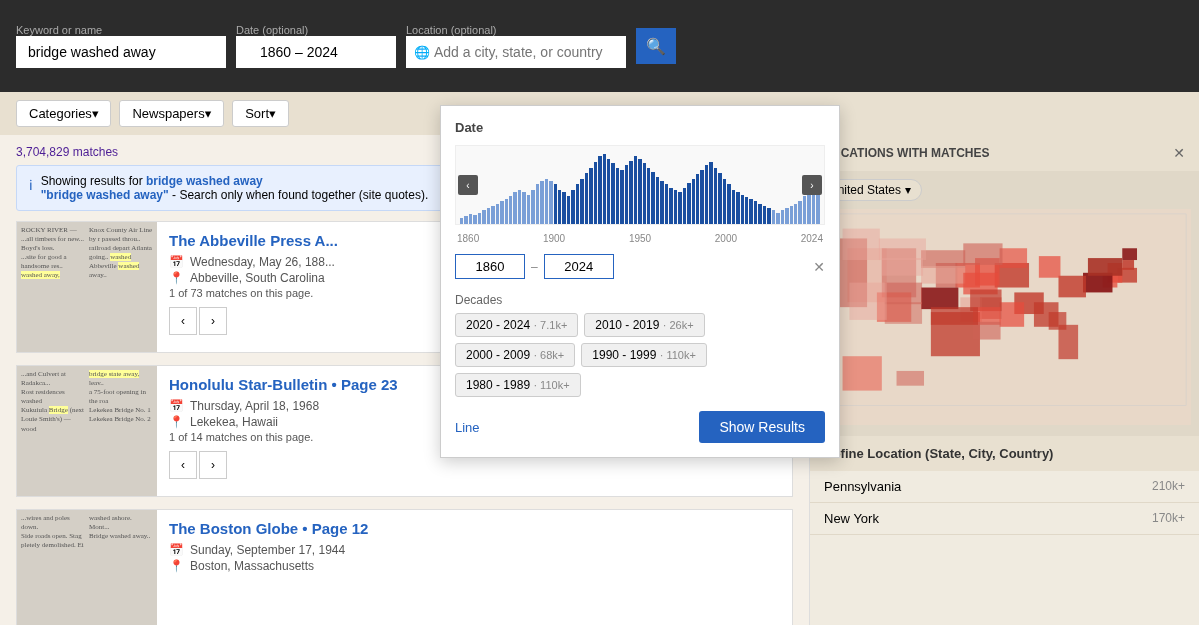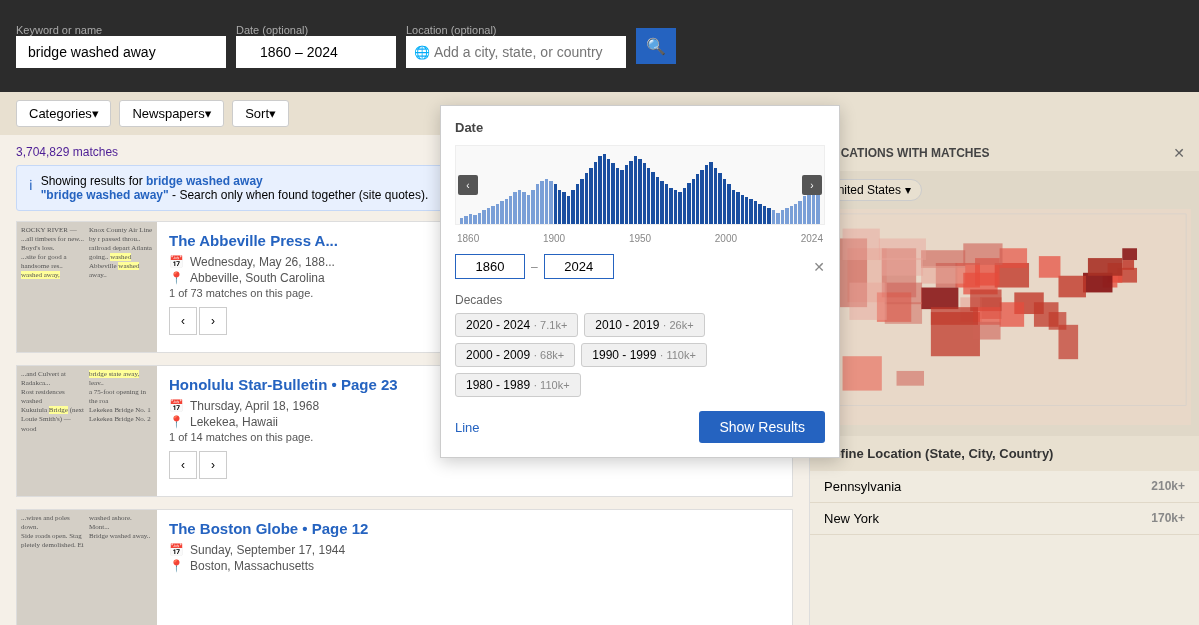--- a/index.html
+++ b/index.html
@@ -209,21 +209,20 @@
     .location-list-item {
       display: flex;
       justify-content: space-between;
       padding: 8px 14px;
       border-bottom: 1px solid #e0d8c8;
       font-size: 13px;
     }
     .location-count {
       color: #888;
       font-size: 12px;
-      font-weight: bold;
     }
     .state-pill {
       background: #e8e0d0;
       border: 1px solid #ccc;
       padding: 3px 10px;
       border-radius: 12px;
       font-size: 12px;
       display: flex;
       align-items: center;
       gap: 4px;

